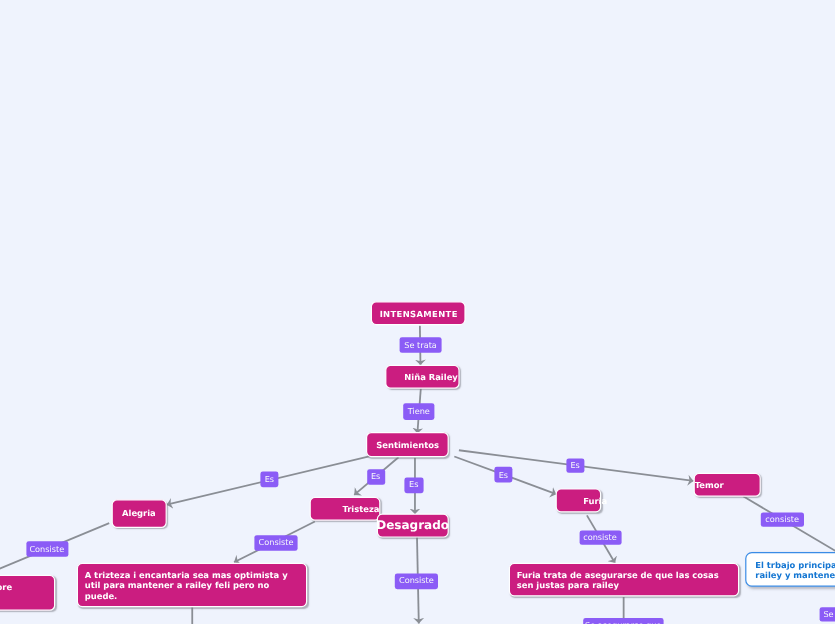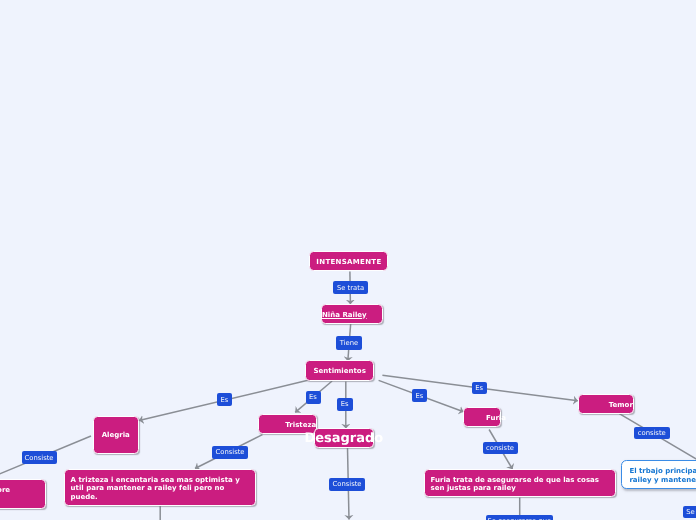--- a/index.html
+++ b/index.html
@@ -5,21 +5,21 @@
   html,body{margin:0;padding:0;}
   body{width:696px;height:520px;overflow:hidden;background:#eff3fd;
        font-family:"DejaVu Sans",sans-serif;-webkit-font-smoothing:antialiased;text-rendering:geometricPrecision;}
   #canvas{position:relative;width:696px;height:520px;overflow:hidden;}
   svg.links{position:absolute;left:0;top:0;width:696px;height:520px;overflow:visible;}
   .node{position:absolute;box-sizing:border-box;display:flex;align-items:center;}
   .node.pink>span{position:relative;top:0.8px;}
   .pink{background:#cb1d80;color:#fff;border-radius:4.5px;font-weight:bold;
         box-shadow:1.1px 1.1px 1.1px -0.4px rgba(120,122,132,.55);
         border:1.5px solid #fefeff;}
-  .lbl{position:absolute;background:#1d4ed8;color:#f7f8fa;border-radius:2px;
+  .lbl{position:absolute;background:#8b5cf6;color:#f7f8fa;border-radius:2px;
        font-size:6.8px;box-sizing:border-box;
        display:flex;align-items:center;justify-content:center;}
   .noshadow{box-shadow:none;}
   .white{position:absolute;background:#fff;color:#1476d2;border:1.6px solid #3a8ce6;
          border-radius:5.5px;font-weight:bold;box-sizing:border-box;
          box-shadow:1.5px 1.5px 2.2px rgba(140,140,150,.55);
          display:flex;align-items:center;}
 </style>
 </head>
 <body>
@@ -65,21 +65,21 @@
   </svg>
 
   <div class="node pink noshadow" style="left:309.00px;top:250.90px;width:79.25px;height:20.50px;font-size:7px;justify-content:center;letter-spacing:0.3px;text-indent:0.6px;">
     <span>INTENSAMENTE</span>
   </div>
 
   <div class="lbl" style="left:333px;top:281px;width:35px;height:13px;">
     <span>Se trata</span>
   </div>
 
-  <div class="node pink" style="left:321.00px;top:303.50px;width:61.50px;height:20.50px;font-size:7px;justify-content:flex-start;text-decoration:underline;">
+  <div class="node pink" style="left:321.00px;top:303.50px;width:61.50px;height:20.50px;font-size:7px;justify-content:flex-end;">
     <span>Niña Railey</span>
   </div>
 
   <div class="lbl" style="left:336px;top:336px;width:26px;height:14px;">
     <span>Tiene</span>
   </div>
 
   <div class="node pink" style="left:305px;top:360.00px;width:69.35px;height:20.50px;font-size:7px;justify-content:center;">
     <span>Sentimientos</span>
   </div>
@@ -93,33 +93,33 @@
   <div class="lbl" style="left:337px;top:398px;width:15.5px;height:12.5px;">
     <span>Es</span>
   </div>
   <div class="lbl" style="left:412px;top:389px;width:15px;height:13px;">
     <span>Es</span>
   </div>
   <div class="lbl" style="left:471.5px;top:381.5px;width:15.5px;height:12.5px;">
     <span>Es</span>
   </div>
 
-  <div class="node pink" style="left:92.75px;top:415.50px;width:46.00px;height:38px;font-size:7px;justify-content:center;">
+  <div class="node pink" style="left:92.75px;top:415.50px;width:46.00px;height:24px;font-size:7px;justify-content:center;">
     <span>Alegria</span>
   </div>
   <div class="node pink" style="left:258.25px;top:413.90px;width:59px;height:20.40px;font-size:7px;justify-content:flex-end;">
     <span>Tristeza</span>
   </div>
-  <div class="node pink" style="left:314.10px;top:427.75px;width:59.50px;height:20.35px;font-size:13px;justify-content:center;">
+  <div class="node pink" style="left:314.10px;top:427.75px;width:59.50px;height:20.35px;font-size:10px;justify-content:center;">
     <span>Desagrado</span>
   </div>
   <div class="node pink" style="left:463.40px;top:406.50px;width:37.20px;height:20.50px;font-size:7px;justify-content:center;padding-left:28px;">
     <span>Furia</span>
   </div>
-  <div class="node pink" style="left:577.90px;top:393.50px;width:56px;height:20.50px;font-size:7px;justify-content:flex-end;">
+  <div class="node pink" style="left:577.90px;top:393.50px;width:56px;height:20.50px;font-size:7px;justify-content:flex-start;">
     <span>Temor</span>
   </div>
 
   <div class="lbl" style="left:21.5px;top:451px;width:35px;height:13px;">
     <span>Consiste</span>
   </div>
   <div class="lbl" style="left:212px;top:446px;width:36px;height:12.5px;">
     <span>Consiste</span>
   </div>
   <div class="lbl" style="left:329px;top:478px;width:36px;height:12.5px;">

